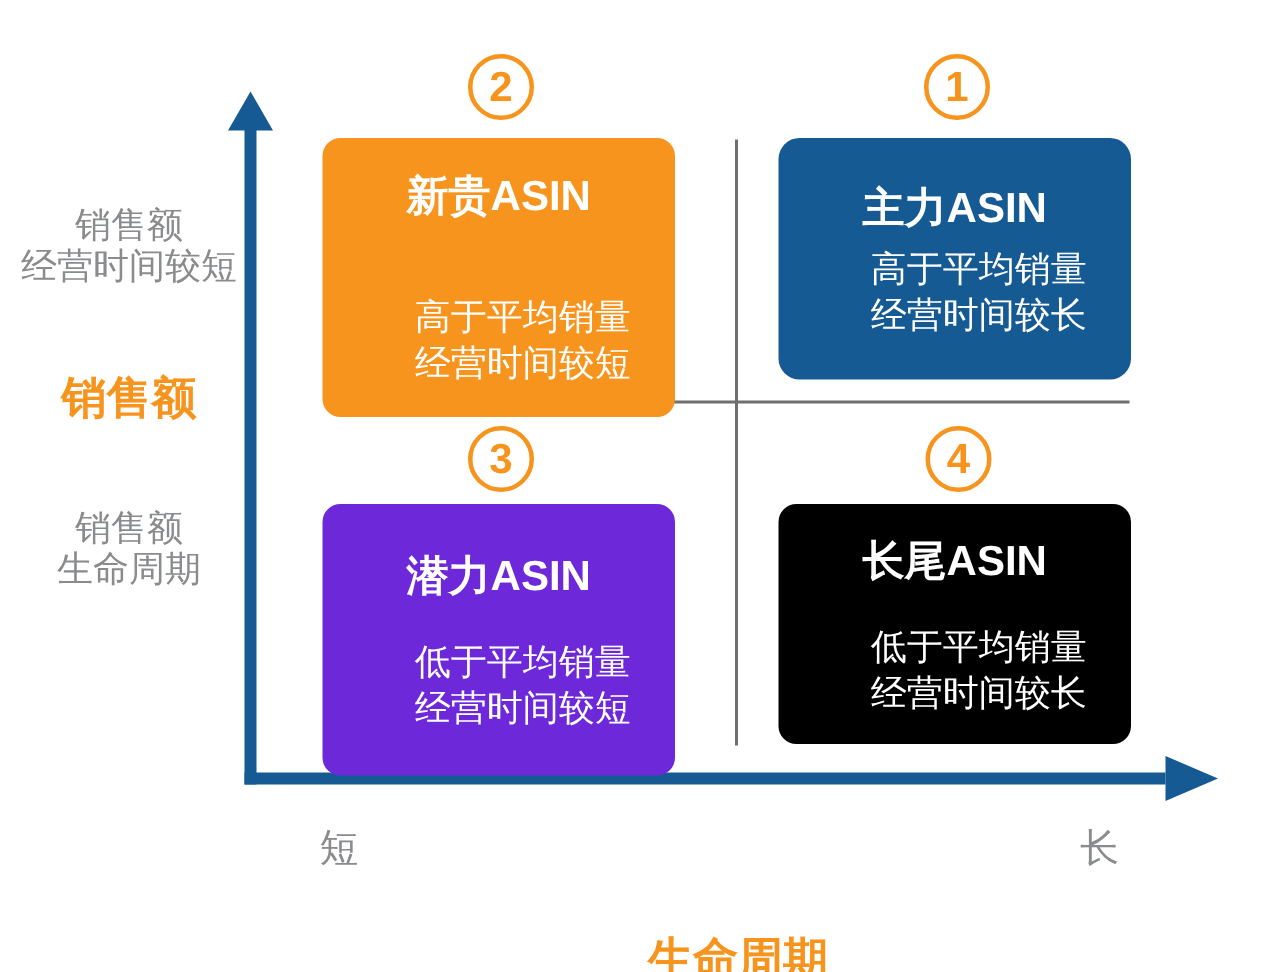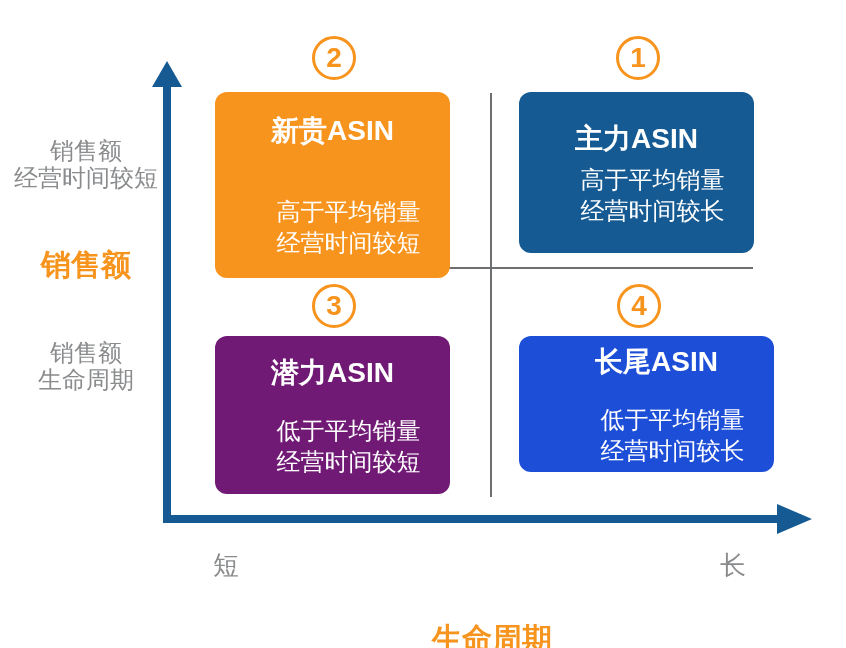--- a/index.html
+++ b/index.html
@@ -148,37 +148,37 @@
   <div class="badge" style="left:617px; top:284px;">4</div>
 
   <div class="quad" style="left: 215px; top: 92px; height: 186px; background-color: rgb(247, 148, 30); gap: 40px;">
     <div class="quad-title">新贵ASIN</div>
     <div class="quad-body">
       <div>高于平均销量</div>
       <div>经营时间较短</div>
     </div>
   </div>
 
-  <div class="quad" style="left: 519px; top: 92px; height: 161px; background-color: rgb(21, 90, 146);">
+  <div class="quad" style="left: 519px; top: 92px; height: 161px; background-color: rgb(21, 90, 146); border-radius: 14px;">
     <div class="quad-title">主力ASIN</div>
     <div class="quad-body">
       <div>高于平均销量</div>
       <div>经营时间较长</div>
     </div>
   </div>
 
-  <div class="quad gap-lg" style="left: 215px; top: 336px; height: 158px; background-color: #701a75;">
+  <div class="quad gap-lg" style="left: 215px; top: 336px; height: 181px; background-color: #6d28d9;">
     <div class="quad-title">潜力ASIN</div>
     <div class="quad-body">
       <div>低于平均销量</div>
       <div>经营时间较短</div>
     </div>
   </div>
 
-  <div class="quad gap-lg" style="left: 519px; top: 336px; height: 136px; background-color: #1d4ed8; padding-left: 20px;">
+  <div class="quad gap-lg" style="left: 519px; top: 336px; height: 160px; background-color: #000000;">
     <div class="quad-title">长尾ASIN</div>
     <div class="quad-body">
       <div>低于平均销量</div>
       <div>经营时间较长</div>
     </div>
   </div>
 
   <div class="y-label" style="top:137px;">
     <div>销售额</div>
     <div>经营时间较短</div>

